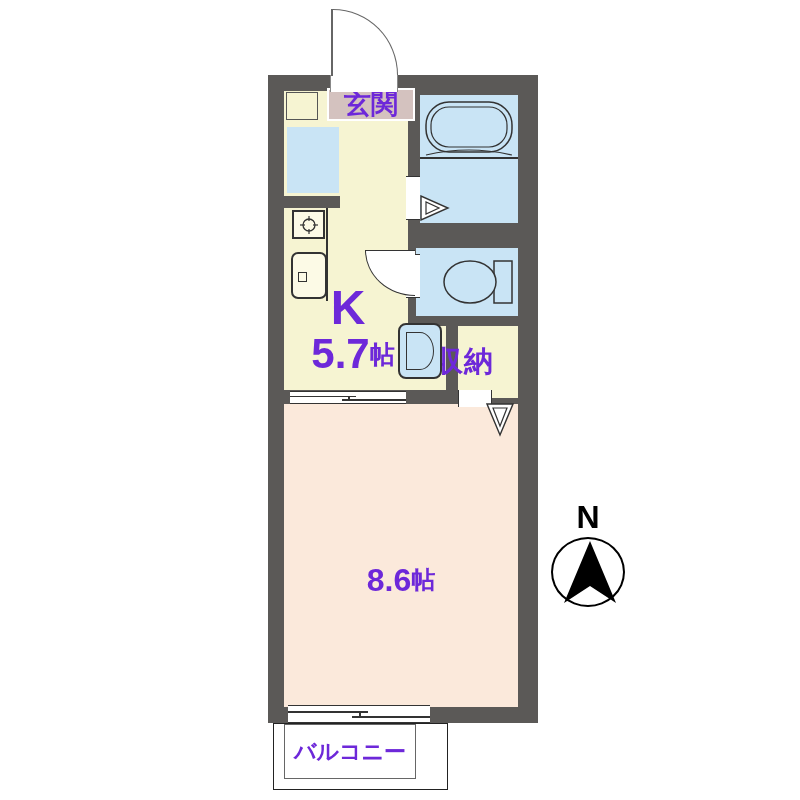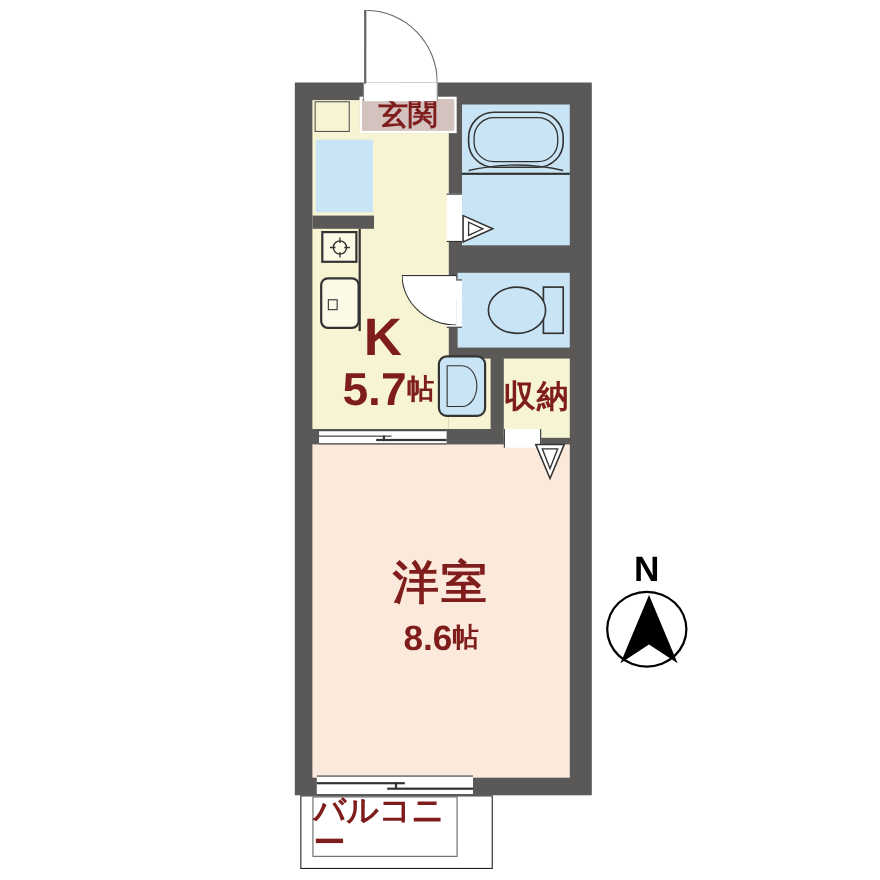--- a/index.html
+++ b/index.html
@@ -6,21 +6,21 @@
   #canvas{
     position:relative;width:800px;height:800px;background:#ffffff;overflow:hidden;
     font-family:"Liberation Sans","DejaVu Sans",sans-serif;color:#1a1a1a;
   }
   .abs{position:absolute;}
   .wallbg{background:#5b5957;}
   .cream{background:#f6f4d2;}
   .pink{background:#fbe9db;}
   .blue{background:#c9e4f5;}
   .white{background:#ffffff;}
-  .lbl{font-weight:bold;color:#7f1d1d;line-height:1;display:flex;align-items:center;justify-content:center;}
+  .lbl{font-weight:bold;color:#6d28d9;line-height:1;display:flex;align-items:center;justify-content:center;}
   .genkan-band{background:#d4c2bf;border:2px solid #ffffff;box-sizing:border-box;}
   .thinline{background:#333;}
   .fixture{background:#fcfae6;border:2px solid #333;box-sizing:border-box;}
   .opening{background:#ffffff;box-sizing:border-box;}
   .slide{background:#ffffff;border-top:1.5px solid #333;border-bottom:1.5px solid #333;box-sizing:border-box;}
   .slide .t{position:absolute;height:1.5px;background:#333;}
   .slide .v{position:absolute;width:1.5px;background:#333;}
   .arc-entrance{border:0;border-top:1.5px solid #666;border-right:1.5px solid #666;
     border-radius:0 100% 0 0;box-sizing:border-box;}
   .arc-toilet{background:#ffffff;border:1.5px solid #333;border-right:0;
@@ -73,21 +73,21 @@
     <svg width="78" height="56" viewBox="0 0 78 56">
       <rect x="56" y="7" width="18" height="42" fill="none" stroke="#333" stroke-width="1.5"></rect>
       <ellipse cx="32" cy="28" rx="26" ry="21" fill="#c9e4f5" stroke="#333" stroke-width="1.5"></ellipse>
     </svg>
   </div>
 
   <div class="abs opening" style="left:406px;top:254px;width:14px;height:44px;border-top:1.5px solid #333;border-bottom:1.5px solid #333;"></div>
   <div class="abs arc-toilet" style="left:365px;top:250px;width:50px;height:46px;"></div>
 
   <div class="abs cream" style="left:458px;top:326px;width:60px;height:72px;"></div>
-  <div class="abs lbl" style="left:452px;top:334px;width:72px;height:54px;font-size:29px;letter-spacing:1px;">収納</div>
+  <div class="abs lbl" style="left:428px;top:334px;width:72px;height:54px;font-size:29px;letter-spacing:1px;">収納</div>
   <div class="abs opening" style="left:458px;top:390px;width:34px;height:17px;border-left:1px solid #333;border-right:1px solid #333;"></div>
   <div class="abs" style="left:486px;top:403px;">
     <svg width="28" height="34" viewBox="0 0 28 34">
       <polygon points="1,1 27,1 14,32" fill="#ffffff" stroke="#333" stroke-width="1.4"></polygon>
       <polygon points="7,5 21,5 14,23" fill="#ffffff" stroke="#333" stroke-width="1.2"></polygon>
     </svg>
   </div>
 
   <div class="abs washer" style="left:398px;top:323px;width:44px;height:56px;">
     <div class="drum"></div>
@@ -119,34 +119,33 @@
     <span style="font-size:42px;font-weight:bold;">5.7</span>
       <span class="unit" style="font-size:25px;">帖</span>
   </div>
 
   <div class="abs slide" style="left:290px;top:391px;width:116px;height:13px;">
     <div class="t" style="left:0;top:3.5px;width:66px;"></div>
     <div class="t" style="left:52px;top:7px;width:64px;"></div>
     <div class="v" style="left:58px;top:3.5px;height:5px;"></div>
   </div>
 
-  <div class="abs lbl" style="left:284px;top:506px;width:234px;height:48px;font-size:42px;letter-spacing:2px;">洋室</div>
   <div class="abs lbl" style="left:284px;top:558px;width:234px;height:44px;">
     <span style="font-size:32px;font-weight:bold;">8.6</span>
       <span class="unit" style="font-size:24px;">帖</span>
   </div>
 
   <div class="abs slide" style="left:288px;top:705px;width:142px;height:18px;">
     <div class="t" style="left:0;top:5px;width:80px;"></div>
     <div class="t" style="left:64px;top:10px;width:78px;"></div>
     <div class="v" style="left:71px;top:5px;height:6px;"></div>
   </div>
 
   <div class="abs white" style="left:273px;top:723px;width:175px;height:67px;border:1.5px solid #222;box-sizing:border-box;"></div>
-  <div class="abs lbl" style="left:284px;top:724px;width:132px;height:55px;border:1px solid #666;box-sizing:border-box;font-size:29px;">
+  <div class="abs lbl" style="left:284px;top:724px;width:132px;height:55px;border:1px solid #666;box-sizing:border-box;font-size:22px;">
     <span>バルコニー</span>
   </div>
 
   <div class="abs opening" style="left:330px;top:75px;width:68px;height:17px;border-left:1px solid #888;border-right:1px solid #888;"></div>
   <div class="abs" style="left:331px;top:9px;width:2px;height:67px;background:#666;"></div>
   <div class="abs arc-entrance" style="left:333px;top:9px;width:65px;height:66px;"></div>
 
   <div class="abs lbl" style="left:566px;top:500px;width:44px;height:34px;font-size:32px;color:#000;">N</div>
   <div class="abs compass-circle" style="left:551px;top:537px;width:74px;height:70px;">
     <svg width="74" height="70" viewBox="0 0 74 70">

